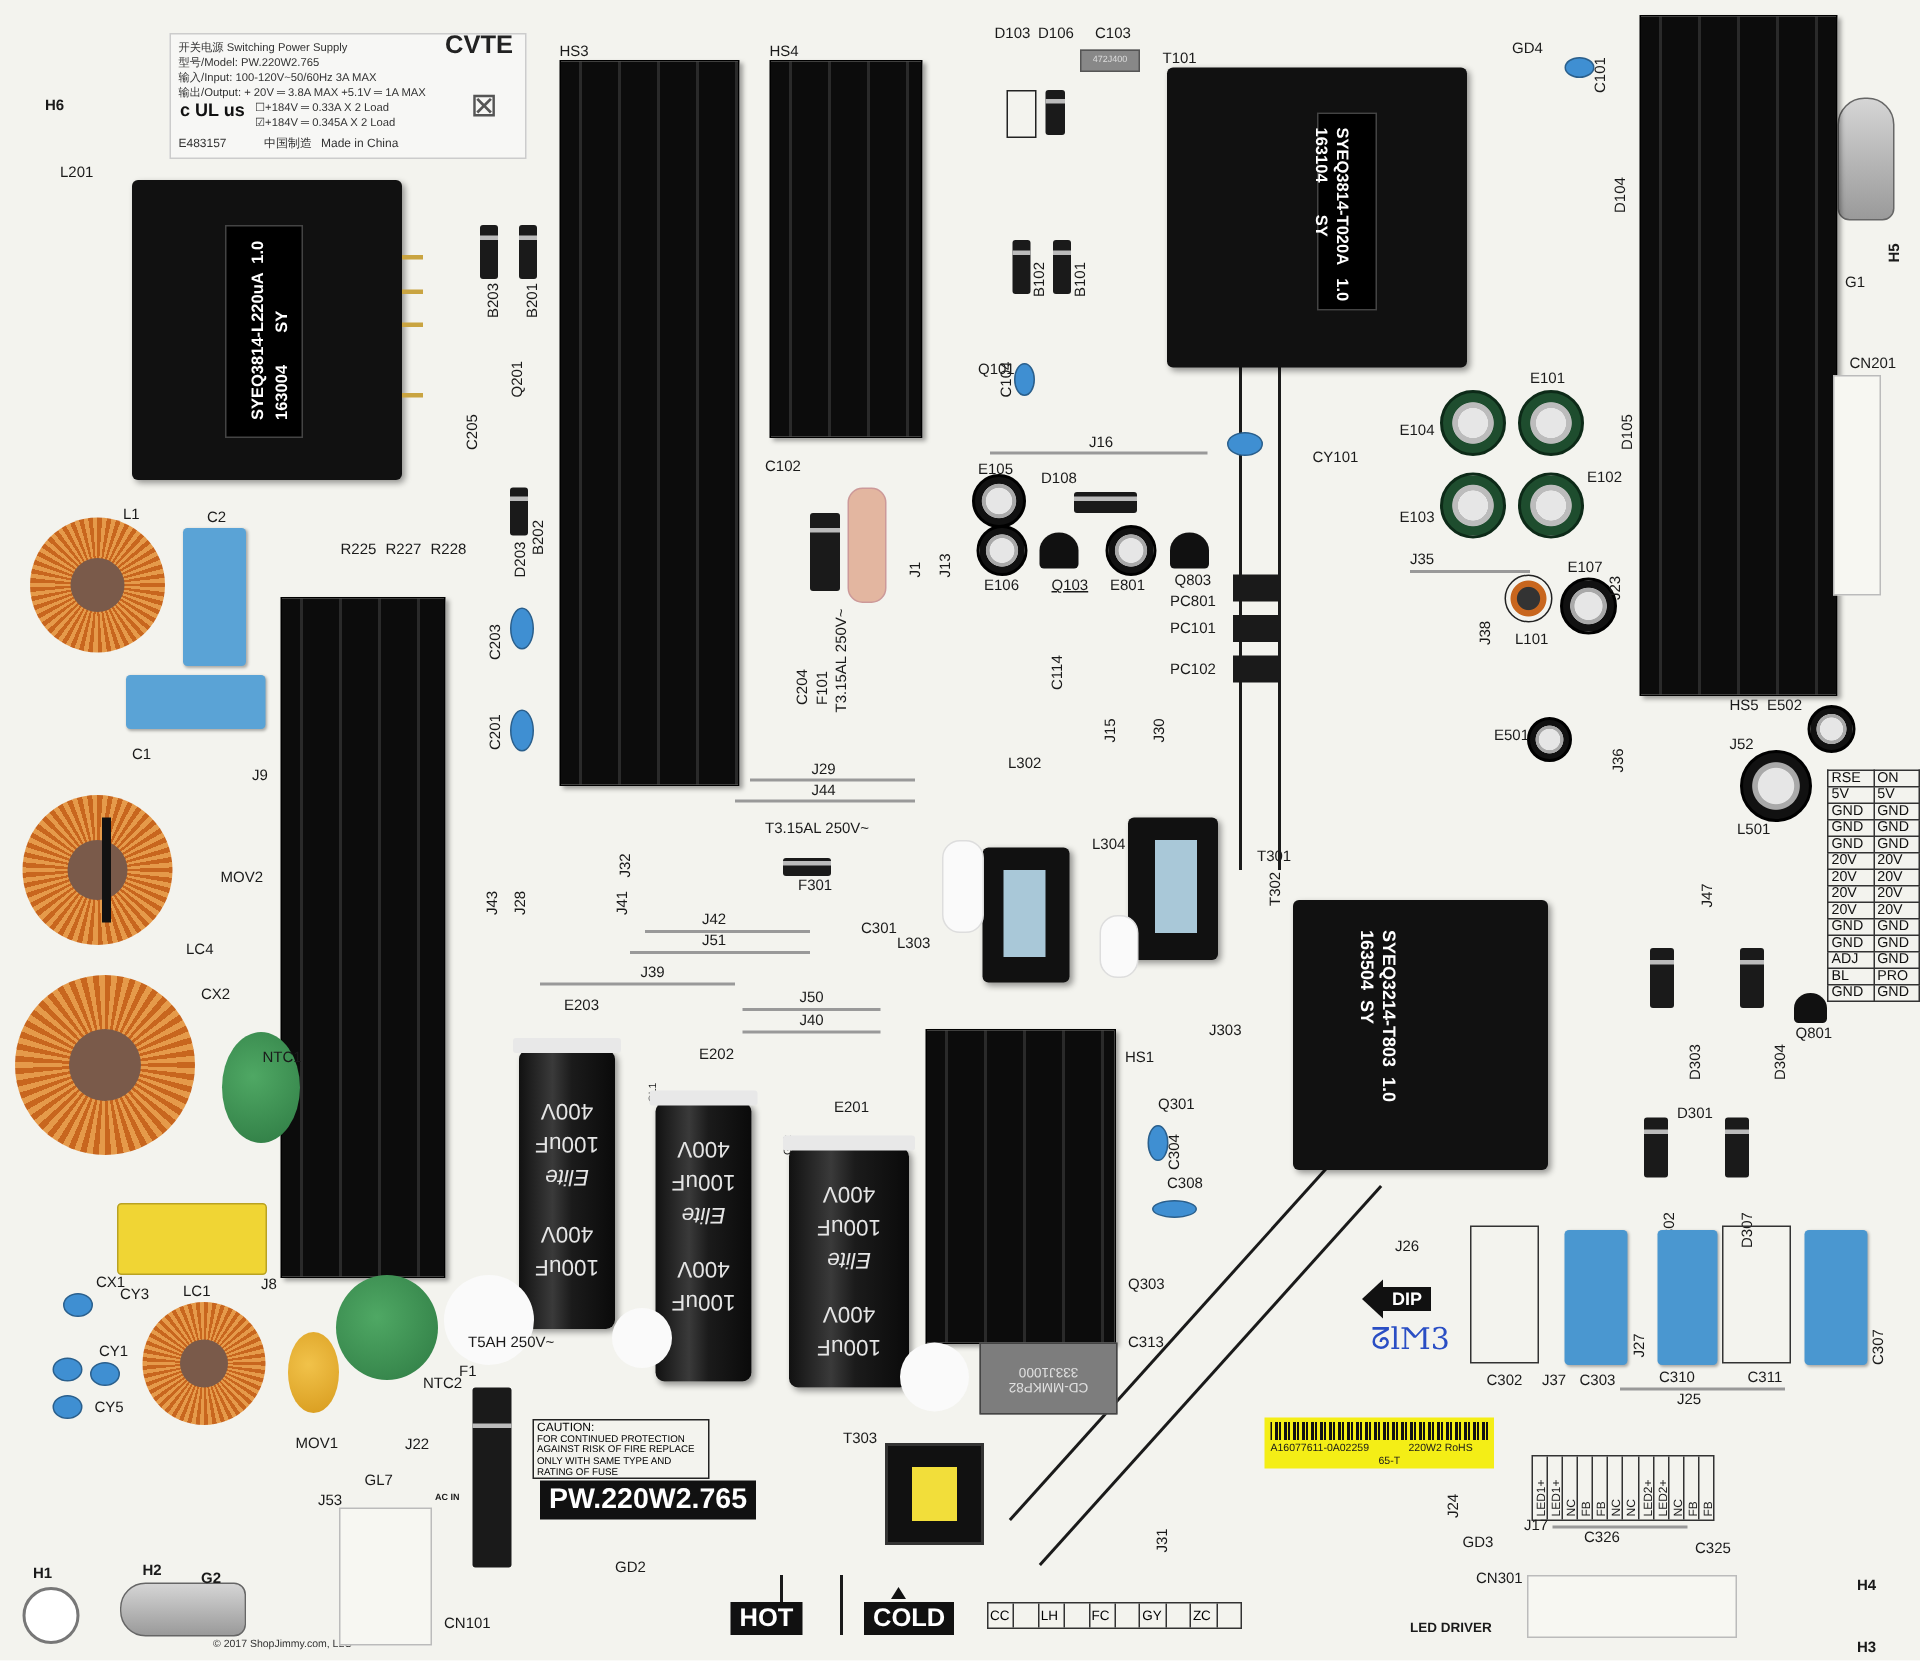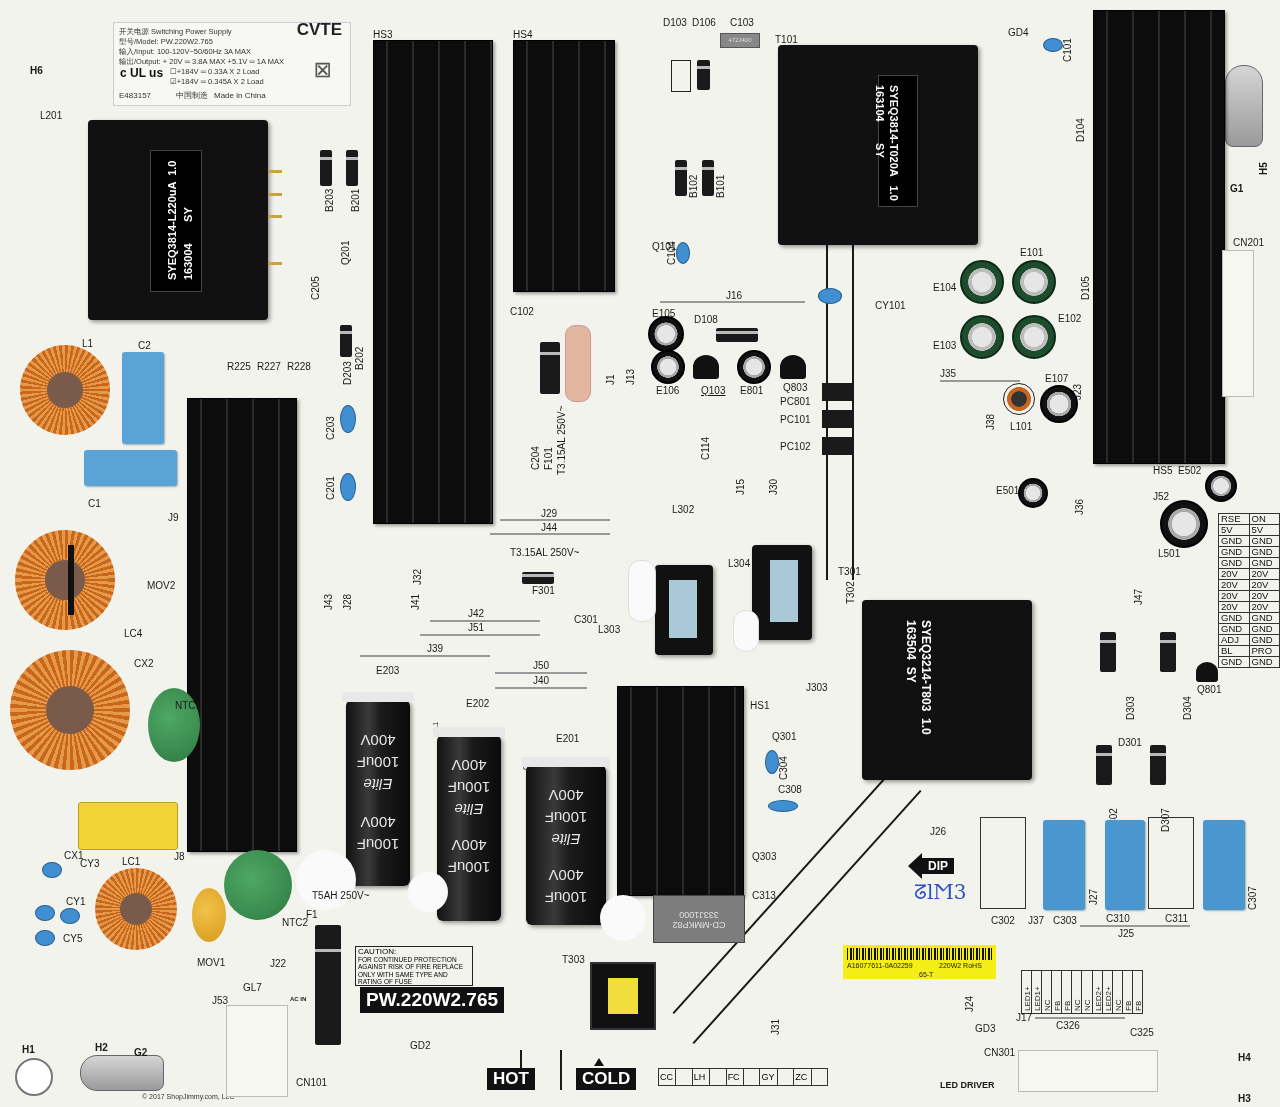--- a/index.html
+++ b/index.html
@@ -50,21 +50,21 @@
 
   <div class="hole" style="left:15px;top:1058px;width:34px;height:34px;"></div>
   <div class="lbl" style="left:22px;top:1044px;font-weight:bold;">H1</div>
   <div class="abs" style="left:80px;top:1055px;width:82px;height:34px;border-radius:17px 8px 8px 17px;background:linear-gradient(#d5d5d5,#9a9a9a);border:1px solid #666;"></div>
   <div class="lbl" style="left:134px;top:1047px;font-weight:bold;">G2</div>
   <div class="lbl" style="left:95px;top:1042px;font-weight:bold;">H2</div>
   <div class="lbl" style="left:142px;top:1093px;font-size:7px;color:#333;">© 2017 ShopJimmy.com, LLC</div>
 
   <div class="abs" style="left:1225px;top:65px;width:36px;height:80px;border-radius:18px 18px 8px 8px;background:linear-gradient(#d5d5d5,#9a9a9a);border:1px solid #666;"></div>
   <div class="lbl v" style="left:1258px;top:175px;font-weight:bold;">H5</div>
-  <div class="lbl" style="left:1230px;top:183px;font-weight:bold;">G1</div>
+  <div class="lbl" style="left:1230px;top:183px;font-weight:normal;">G1</div>
   <div class="lbl" style="left:30px;top:65px;font-weight:bold;">H6</div>
   <div class="lbl" style="left:1238px;top:1052px;font-weight:bold;">H4</div>
   <div class="lbl" style="left:1238px;top:1093px;font-weight:bold;">H3</div>
 
   <div class="abs" style="left:113px;top:22px;width:236px;height:82px;background:#f7f7f5;border:1px solid #ccc;font-size:7.5px;line-height:9.5px;color:#333;">
     <div style="position:absolute;left:5px;top:4px;"><span>开关电源</span> <span>Switching Power Supply</span></div>
     <div style="position:absolute;right:8px;top:2px;font-size:17px;font-weight:bold;color:#222;">CVTE</div>
     <div style="position:absolute;left:5px;top:14px;"><span>型号/Model:</span> <span>PW.220W2.765</span></div>
     <div style="position:absolute;left:5px;top:24px;"><span>输入/Input:</span> <span>100-120V~50/60Hz  3A MAX</span></div>
     <div style="position:absolute;left:5px;top:34px;"><span>输出/Output:</span> <span>+ 20V ═ 3.8A MAX   +5.1V ═ 1A MAX</span></div>

